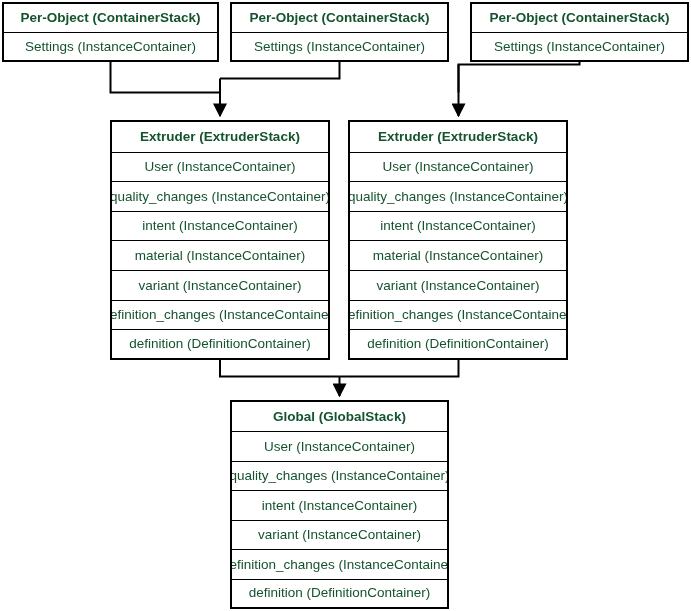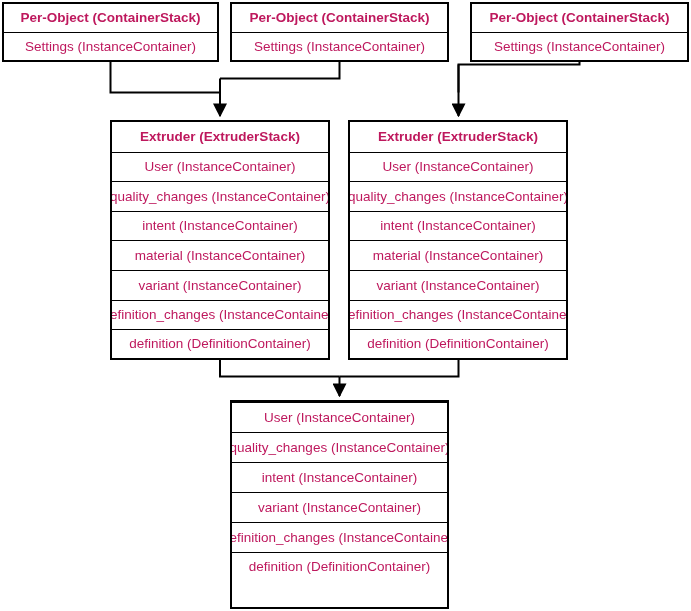--- a/index.html
+++ b/index.html
@@ -39,21 +39,21 @@
     flex-direction: column;
   }
   .row {
     box-sizing: border-box;
     height: 30px;
     line-height: 1;
     display: flex;
     align-items: center;
     justify-content: center;
     font-size: 13.5px;
-    color: #be185d;
+    color: #14532d;
     border-top: 1px solid #000000;
     padding: 4px 4px;
     white-space: nowrap;
     overflow: hidden;
   }
   .row.header {
     border-top: none;
     font-weight: bold;
   }
   .row.last {
@@ -130,20 +130,21 @@
         <div class="row header">Extruder (ExtruderStack)</div>
         <div class="row">User (InstanceContainer)</div>
         <div class="row">quality_changes (InstanceContainer)</div>
         <div class="row">intent (InstanceContainer)</div>
         <div class="row">material (InstanceContainer)</div>
         <div class="row">variant (InstanceContainer)</div>
         <div class="row">definition_changes (InstanceContainer)</div>
         <div class="row last">definition (DefinitionContainer)</div>
       </div>
       <div class="node" style="left: 230px; top: 400px; width: 219px; height: 209px; border-color: rgb(0, 0, 0); background: rgb(255, 255, 255);">
+        <div class="row header">Global (GlobalStack)</div>
         <div class="row">User (InstanceContainer)</div>
         <div class="row">quality_changes (InstanceContainer)</div>
         <div class="row">intent (InstanceContainer)</div>
         <div class="row">variant (InstanceContainer)</div>
         <div class="row">definition_changes (InstanceContainer)</div>
         <div class="row last">definition (DefinitionContainer)</div>
       </div>
     </div>
 
 </div>

